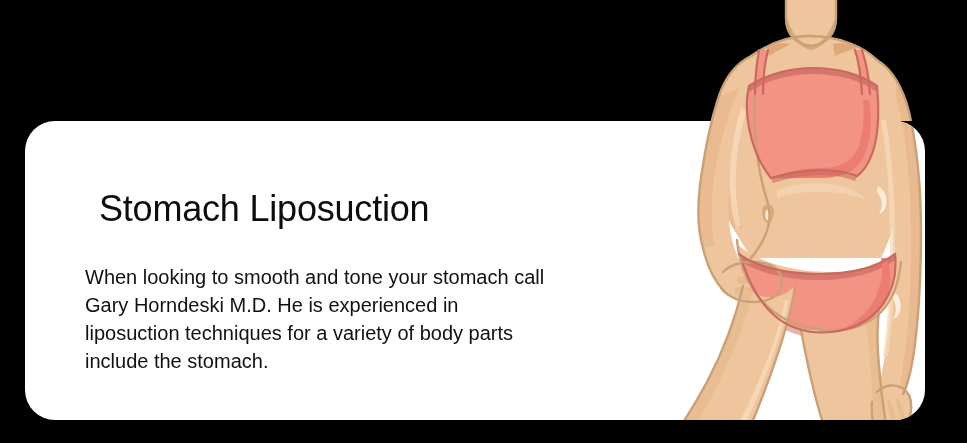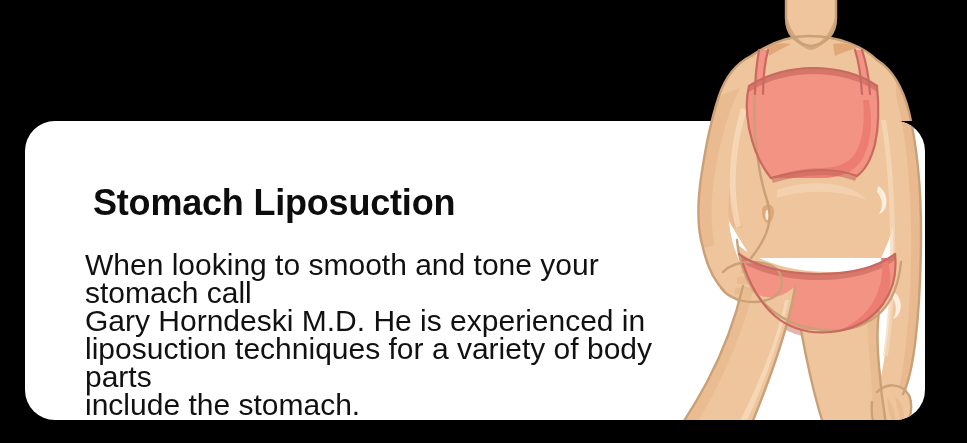--- a/index.html
+++ b/index.html
@@ -30,32 +30,32 @@
 
   
   #text-block {
     position: absolute;
     left: 85px;
     top: 174px;
     width: 625px;
     z-index: 4;
   }
   #page-title {
-    margin: 8px;
+    margin: 14px;
     font-size: 36px;
-    font-weight: bold;
+    font-weight: normal;
     color: #0d0d0d;
     letter-spacing: -0.2px;
     line-height: 42px;
     white-space: nowrap;
   }
   #page-body {
     margin: 0;
     padding-top: 19px;
-    font-size: 30px;
+    font-size: 20px;
     font-weight: normal;
     color: #111111;
     line-height: 28px;
     white-space: pre-line;
   }
 
   
   #illustration {
     position: absolute;
     left: 681px;

